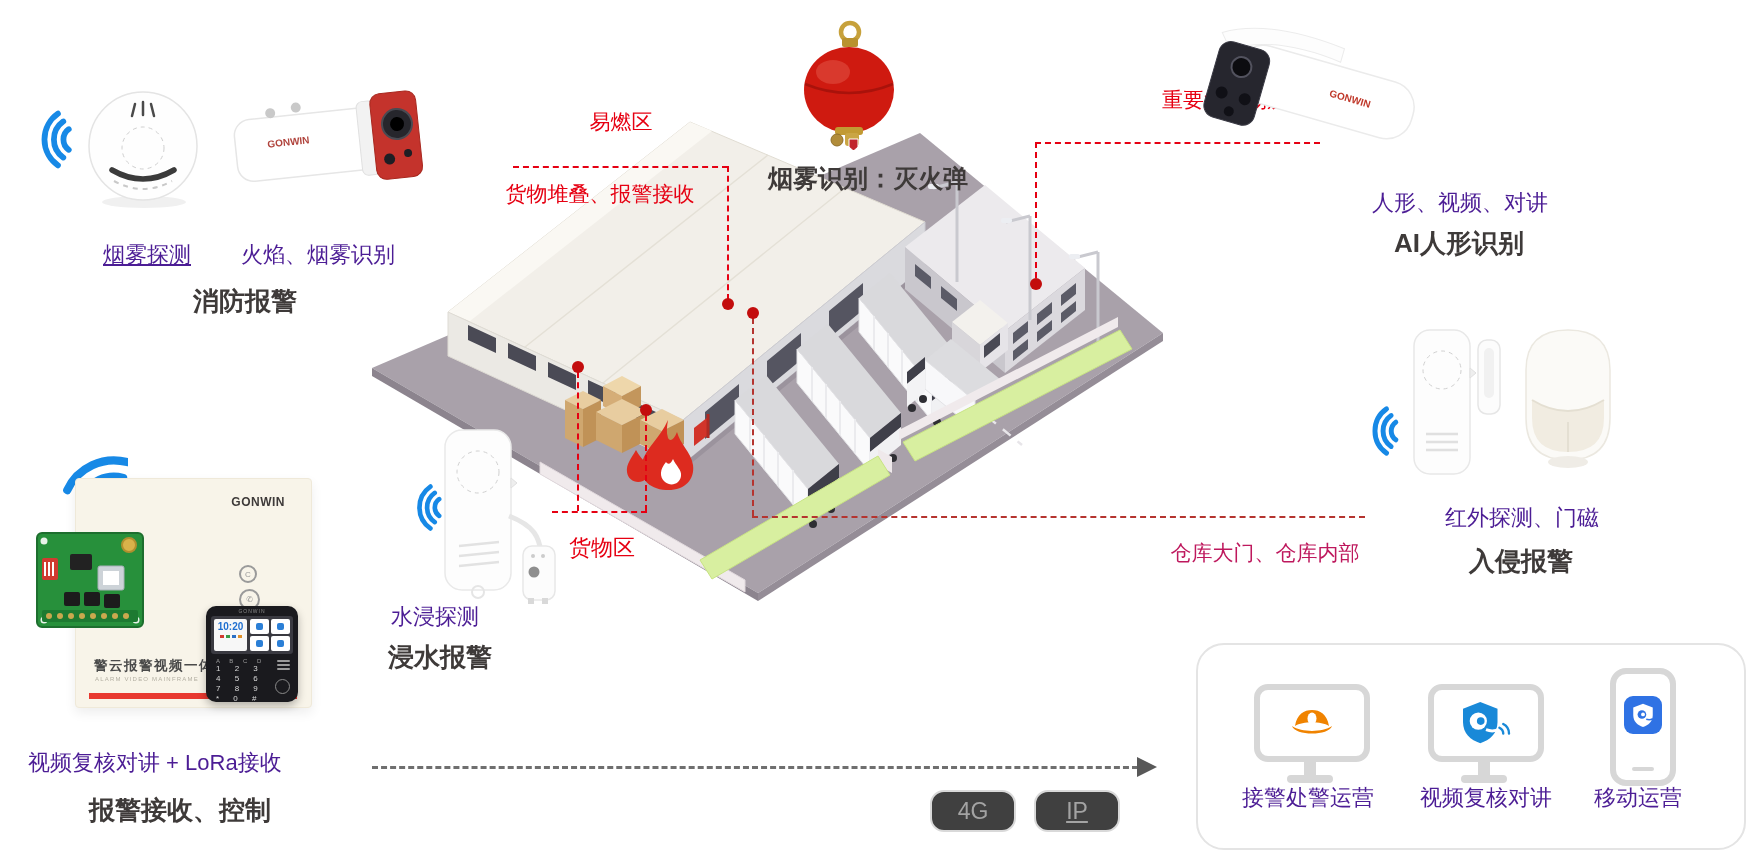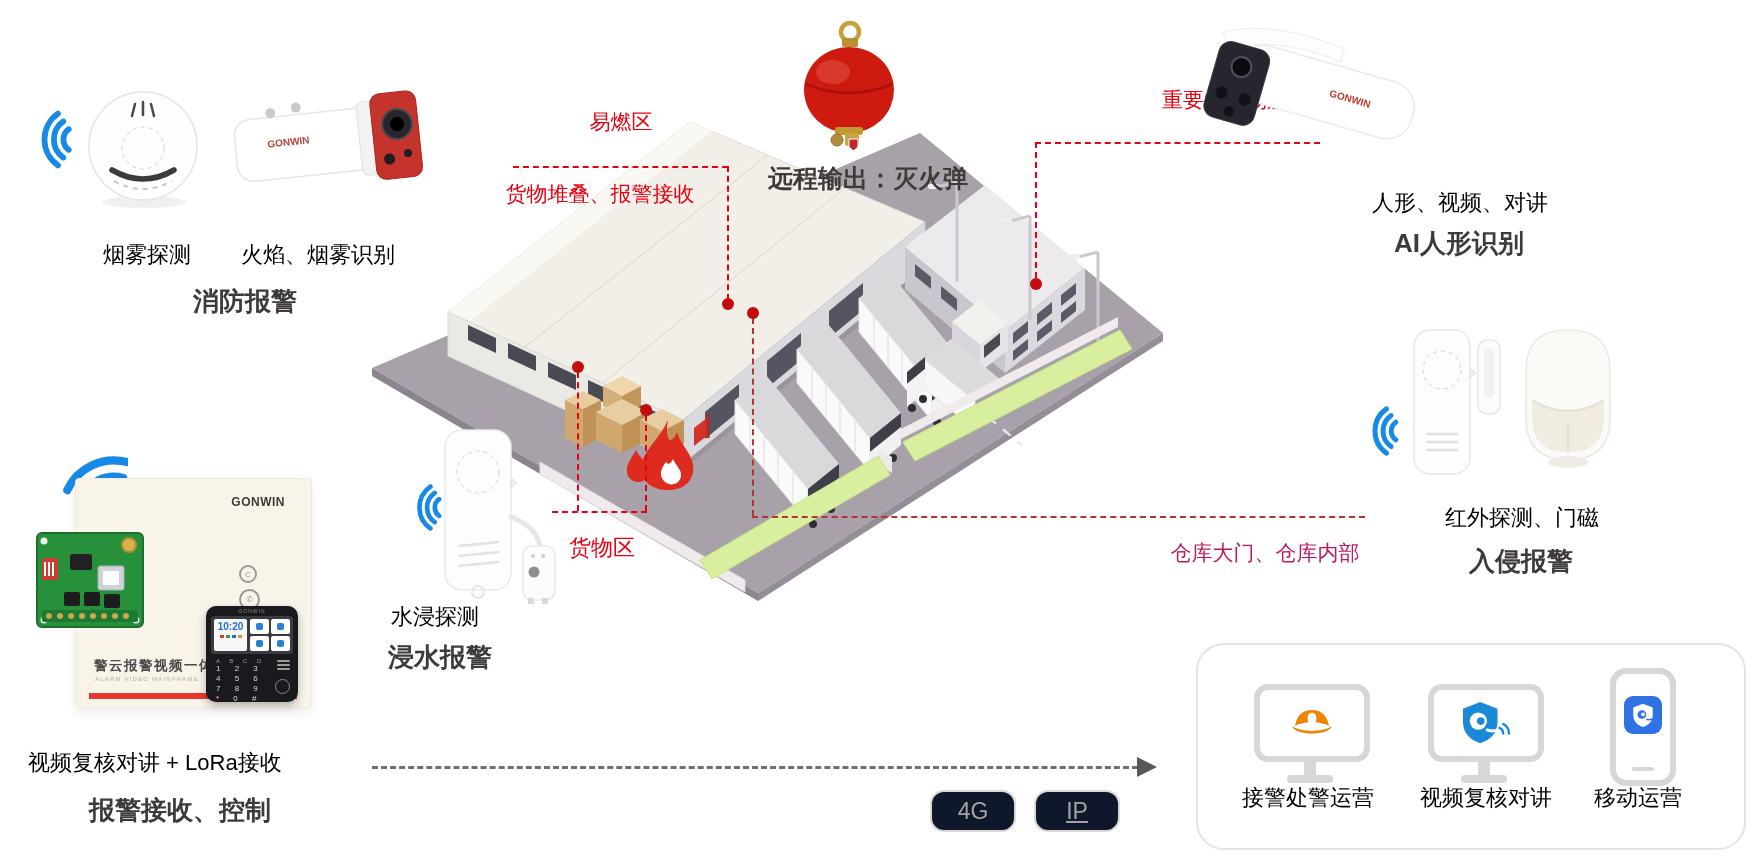--- a/index.html
+++ b/index.html
@@ -1,19 +1,19 @@
 <!DOCTYPE html>
 <html><head>
 <meta charset="utf-8">
 <style>
   html,body{margin:0;padding:0;background:#fff;}
   .canvas{position:relative;width:1756px;height:866px;background:#fff;overflow:hidden;
           font-family:"Liberation Sans","DejaVu Sans",sans-serif;}
   .abs{position:absolute;}
-  .lbl{color:#000000;font-size:22px;text-align:center;white-space:nowrap;}
+  .lbl{color:#4c1d95;font-size:22px;text-align:center;white-space:nowrap;}
   .ttl{color:#3e3a39;font-size:26px;font-weight:700;text-align:center;white-space:nowrap;}
   .red{color:#e60012;font-size:21px;text-align:center;white-space:nowrap;}
   .dkred{color:#be185d;}
   .dashH{border-top:2px dashed #e60012;height:0;}
   .dashV{border-left:2px dashed #e60012;width:0;}
   .dashH.dk{border-top-color:#b5342f;}
   .dashV.dk{border-left-color:#b5342f;}
   .dot{width:12px;height:12px;border-radius:50%;background:#c30d0d;}
   .wifi{color:#1789e6;}
   
@@ -44,21 +44,21 @@
   .panel{width:546px;height:203px;border:2px solid #e4e4e4;border-radius:28px;background:#fff;}
   .monitor{width:104px;height:66px;border:6px solid #d7d7d7;border-radius:14px;display:flex;align-items:center;justify-content:center;}
   .m-stand{width:12px;height:13px;background:#d7d7d7;margin:0 auto;}
   .m-base{width:46px;height:8px;background:#d7d7d7;border-radius:4px;margin:0 auto;}
   .phone{width:54px;height:106px;border:6px solid #d7d7d7;border-radius:16px;position:relative;}
   .phone-app{position:absolute;left:50%;top:22px;transform:translateX(-50%);width:38px;height:38px;border-radius:9px;
              background:#2f72e4;display:flex;align-items:center;justify-content:center;}
   .phone-bar{position:absolute;left:50%;bottom:9px;transform:translateX(-50%);width:22px;height:4px;border-radius:2px;background:#d7d7d7;}
   
   .badge{width:82px;height:38px;border:2px solid #d9d9d9;border-radius:14px;color:#a3a3a3;font-size:23px;
-         text-align:center;line-height:38px;background:#0f172a;}
+         text-align:center;line-height:38px;background:#404040;}
   .arrow-dash{border-top:3px dashed #6f6f6f;height:0;}
   .arrow-head{width:0;height:0;border-top:10px solid transparent;border-bottom:10px solid transparent;border-left:20px solid #585858;}
 </style>
 </head>
 <body>
 
 <svg width="0" height="0" style="position:absolute" aria-hidden="true">
   <defs>
     <symbol id="sym-wifi" viewBox="0 0 40 60">
       <g fill="none" stroke="currentColor" stroke-width="5.5" stroke-linecap="round">
@@ -222,21 +222,21 @@
     <circle cx="53" cy="14" r="9" fill="none" stroke="#c7a13b" stroke-width="4.5"></circle>
     <rect x="45" y="20" width="16" height="9" rx="2" fill="#b9922f"></rect>
     <ellipse cx="52" cy="72" rx="45" ry="43" fill="#cf1a10"></ellipse>
     <ellipse cx="36" cy="54" rx="17" ry="12" fill="#e4574a" opacity="0.5"></ellipse>
     <path d="M8,66 Q52,84 96,66" stroke="#99100a" stroke-width="2.5" fill="none" opacity="0.7"></path>
     <rect x="38" y="109" width="28" height="8" rx="3" fill="#c29a33"></rect>
     <circle cx="40" cy="122" r="6" fill="#b18c3a" stroke="#8f6f2a"></circle>
     <rect x="48" y="115" width="14" height="13" rx="3" fill="#caa544"></rect>
     <path d="M52,121 l9,0 l0,8 l-4.5,4 l-4.5,-4 Z" fill="#c1272d" stroke="#fff"></path>
   </svg>
-  <div class="abs ttl" style="left:768px;top:162px;font-size:25px;text-align:left;">远程输出：灭火弹</div>
+  <div class="abs ttl" style="left:768px;top:162px;font-size:25px;text-align:left;">烟雾识别：灭火弹</div>
 
   <svg class="abs wifi" style="left:34px;top:108px;" width="42" height="63">
       <use href="#sym-wifi"></use>
     </svg>
   <svg class="abs" style="left:82px;top:88px;" width="124" height="124" viewBox="0 0 124 124">
     <ellipse cx="62" cy="114" rx="42" ry="6" fill="#f0f0f0"></ellipse>
     <circle cx="61" cy="58" r="54" fill="#fefefe" stroke="#e4e4e4" stroke-width="1.5"></circle>
     <circle cx="61" cy="60" r="21" fill="none" stroke="#cfcfcf" stroke-dasharray="4 4"></circle>
     <path d="M53,16 L50,28 M61,14 L61,27 M69,16 L72,28" stroke="#4a4a4a" stroke-width="2.5" stroke-linecap="round"></path>
     <path d="M30,82 Q61,100 92,82" stroke="#3b3b3b" stroke-width="5.5" fill="none" stroke-linecap="round"></path>
@@ -249,21 +249,21 @@
       <rect x="152" y="18" width="46" height="86" rx="10" fill="#c4332c" stroke="#a8281f"></rect>
       <circle cx="177" cy="50" r="15" fill="#26262c" stroke="#4a4a52" stroke-width="2"></circle>
       <circle cx="177" cy="50" r="7" fill="#000"></circle>
       <circle cx="166" cy="84" r="5.5" fill="#1e1e24"></circle>
       <circle cx="185" cy="80" r="4" fill="#1e1e24"></circle>
       <circle cx="52" cy="26" r="5" fill="#c9c9c9"></circle>
         <circle cx="78" cy="23" r="5" fill="#c9c9c9"></circle>
       <text x="46" y="60" font-size="10" font-weight="bold" fill="#b0433c">GONWIN</text>
     </g>
   </svg>
-  <div class="abs lbl" style="left:67px;top:240px;width:160px;">烟雾探测</div>
+  <div class="abs lbl" style="left:67px;top:240px;width:160px;text-decoration:underline;">烟雾探测</div>
   <div class="abs lbl" style="left:218px;top:240px;width:200px;">火焰、烟雾识别</div>
   <div class="abs ttl" style="left:145px;top:284px;width:200px;">消防报警</div>
 
   <svg class="abs" style="left:1178px;top:22px;" width="252" height="168" viewBox="0 0 252 168">
     <g transform="rotate(16 120 80)">
       <path d="M28,34 Q70,8 150,16 L150,30 Q80,22 40,48 Z" fill="#fdfdfd" stroke="#ececec"></path>
       <rect x="52" y="34" width="182" height="58" rx="26" fill="#fff" stroke="#ebebeb" stroke-width="1.5"></rect>
       <rect x="30" y="40" width="52" height="78" rx="12" fill="#26262e" stroke="#3a3a44"></rect>
       <circle cx="56" cy="62" r="10" fill="#0c0c10" stroke="#52525e" stroke-width="2"></circle>
       <circle cx="44" cy="92" r="6" fill="#101016"></circle>

